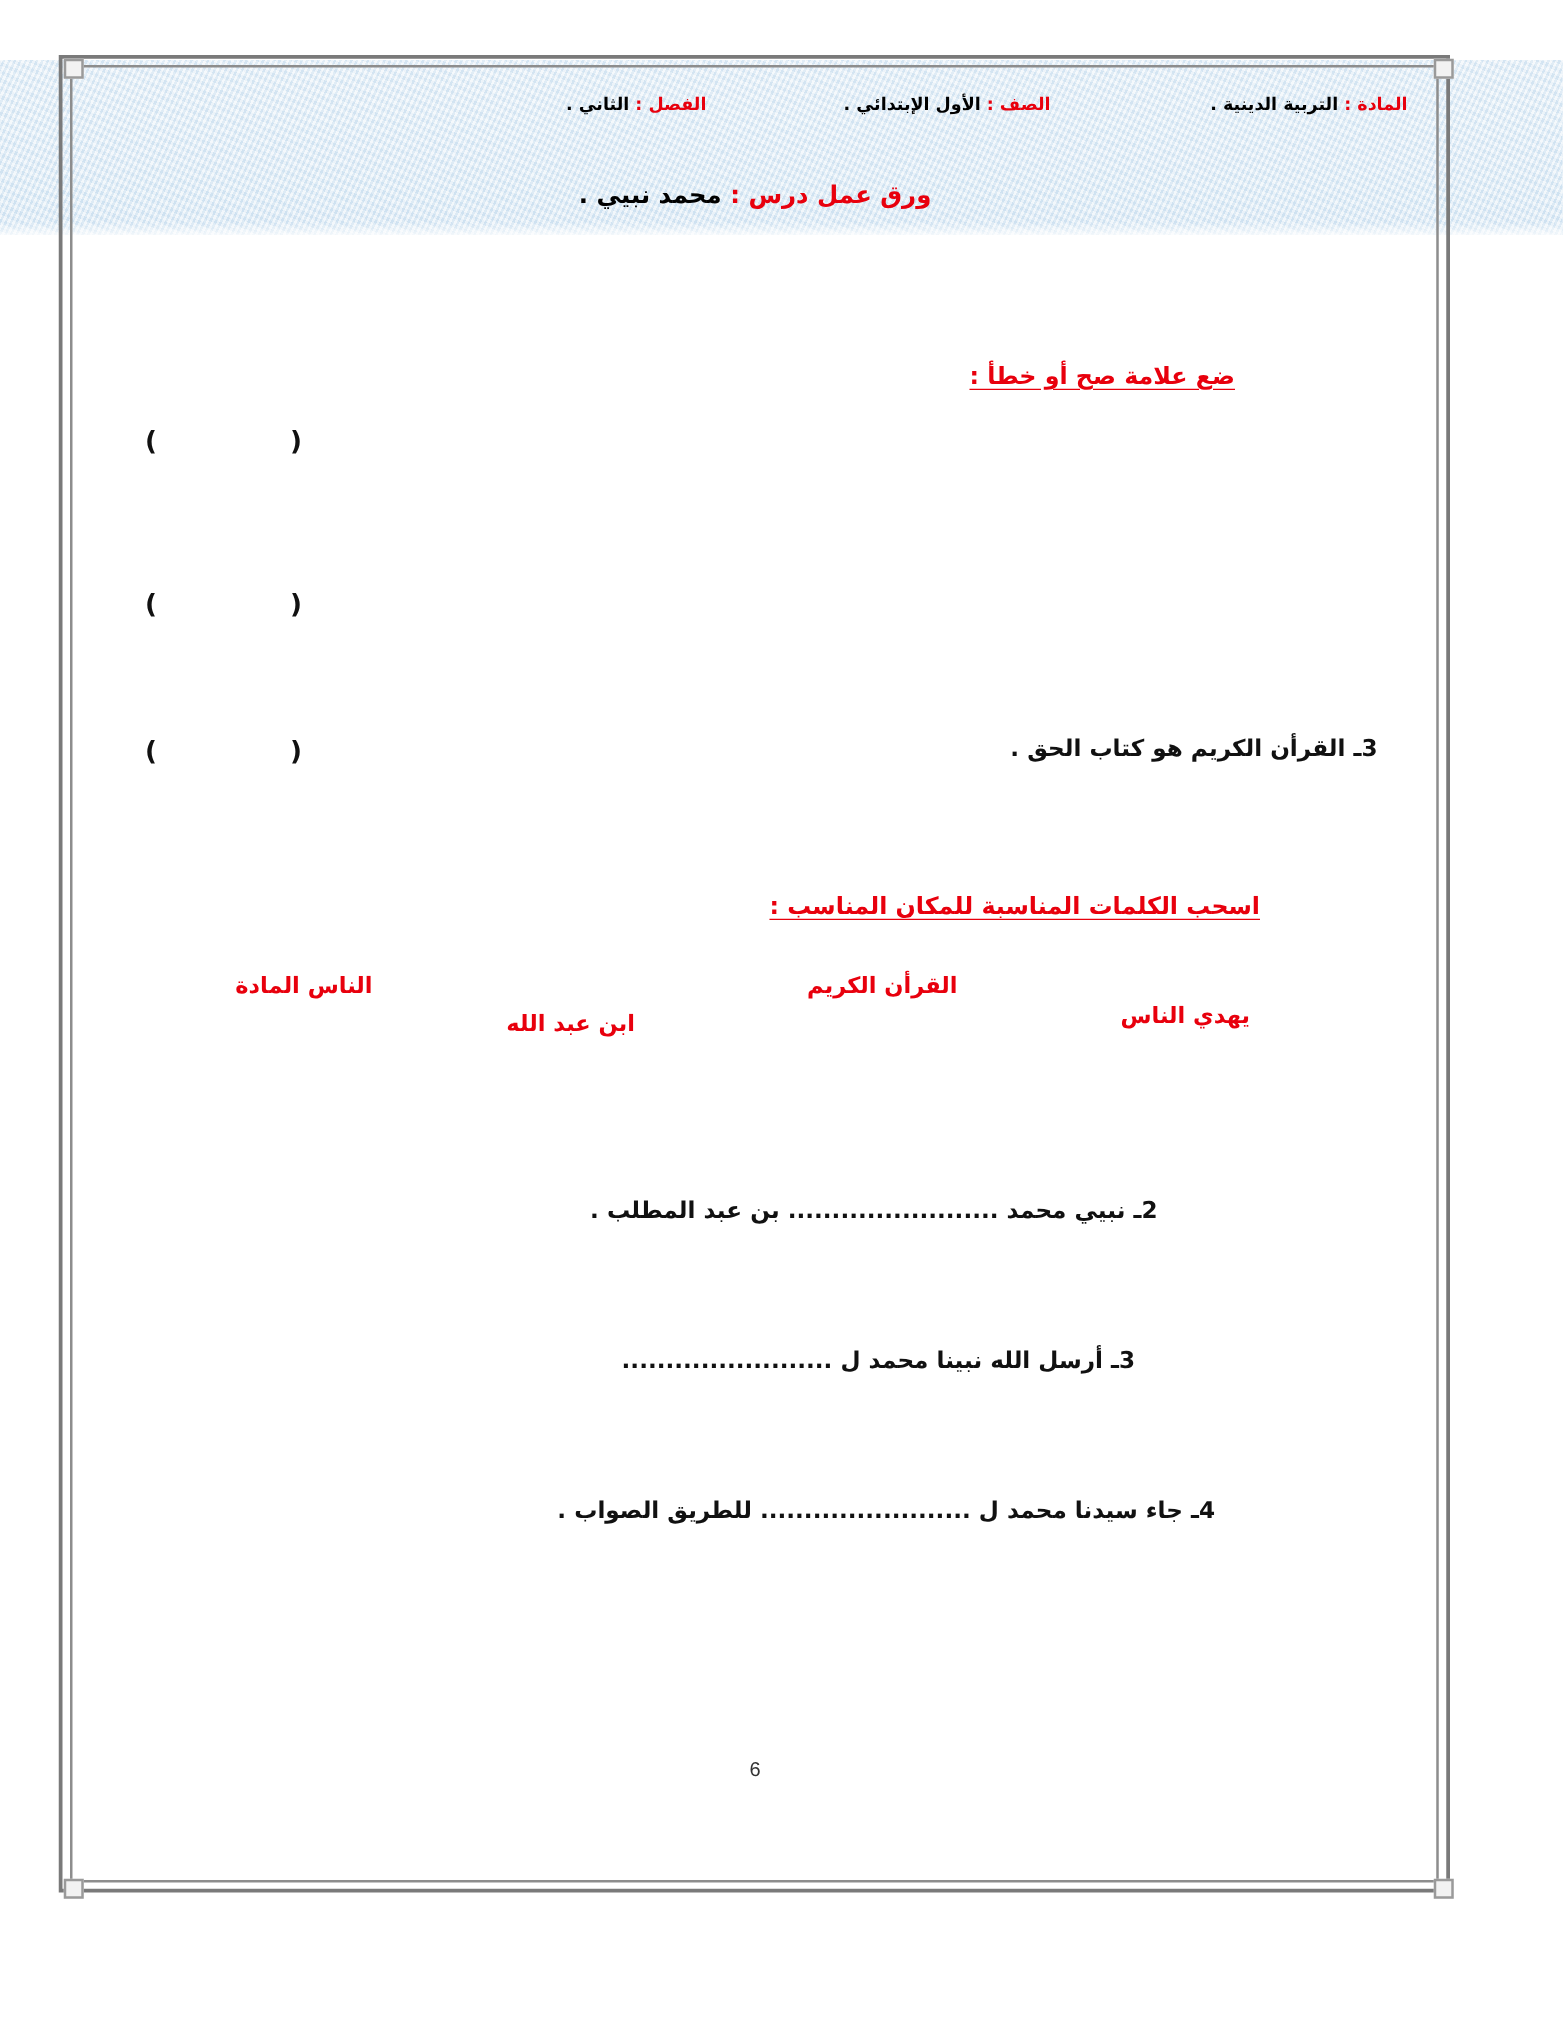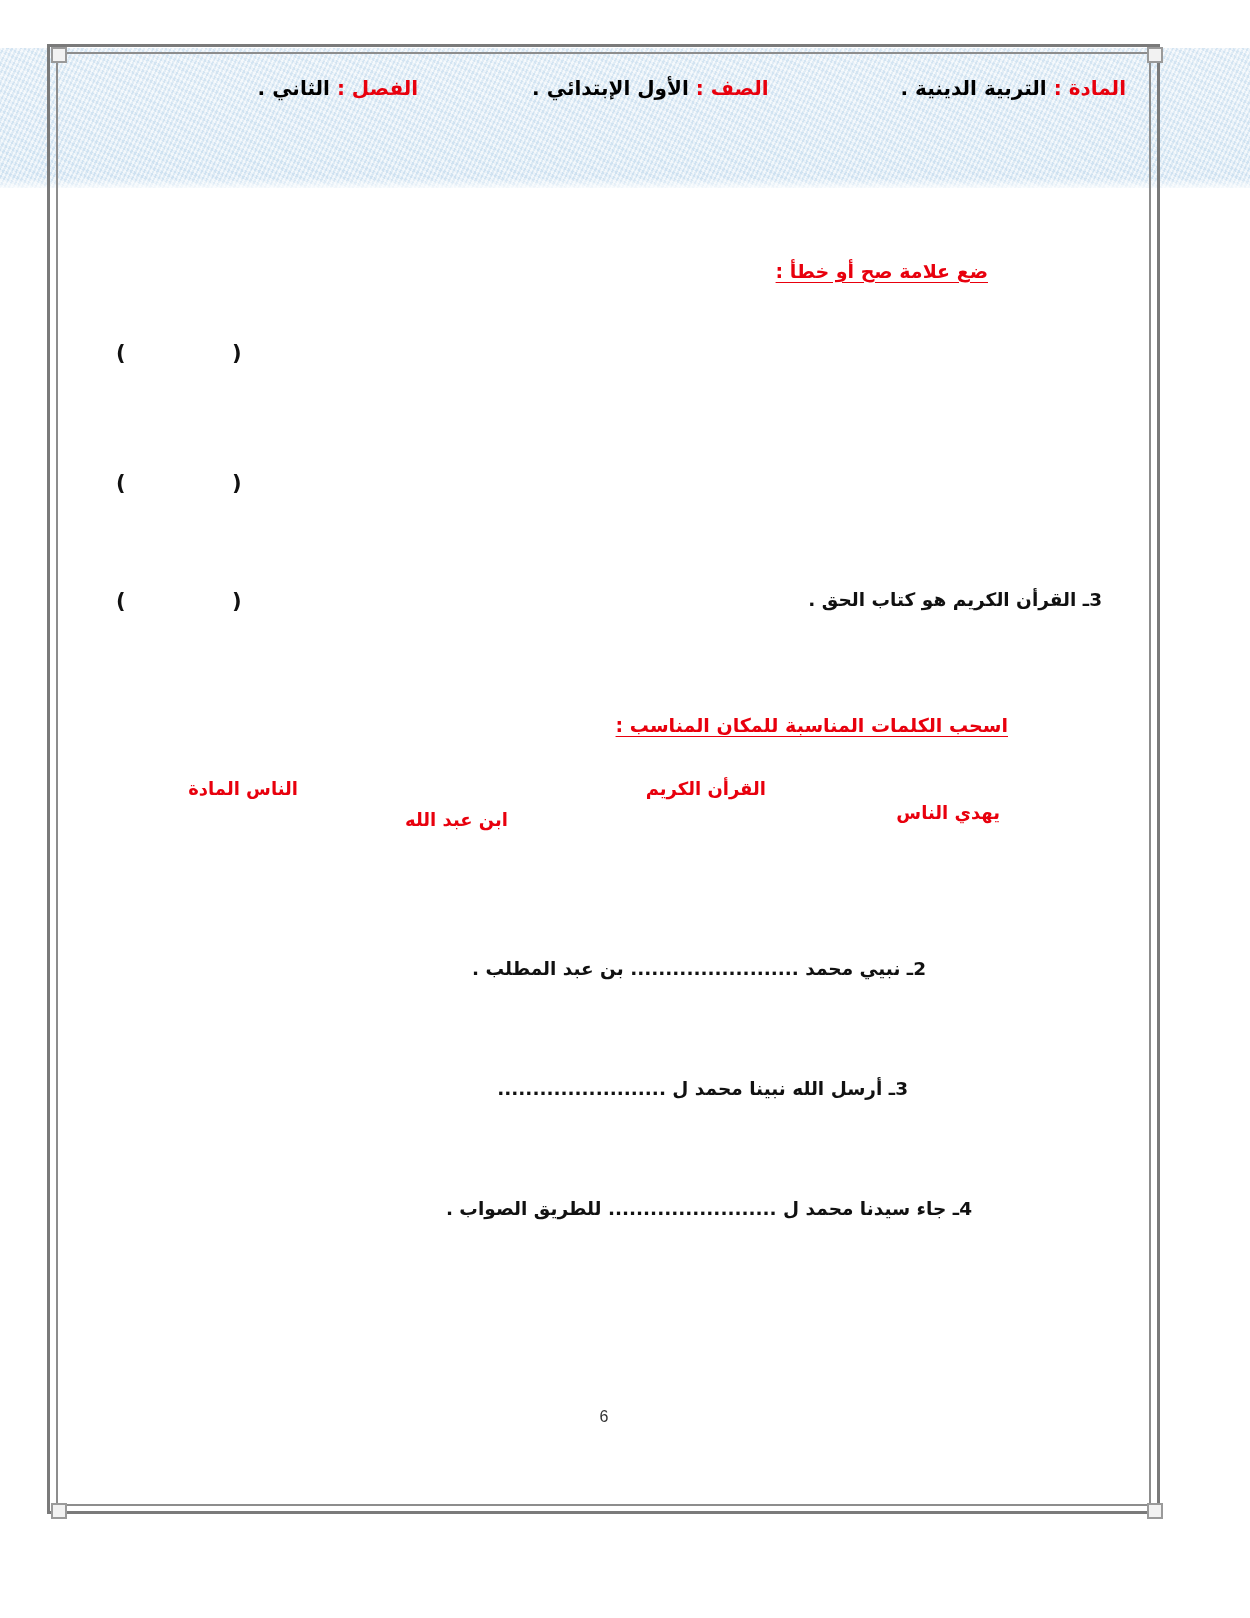--- a/index.html
+++ b/index.html
@@ -56,21 +56,21 @@
   .c-br{left:1147px;top:1503px;}
   
   .content{
     position:absolute;
     left:60px;top:56px;
     width:1088px;height:1448px;
   }
   .hdr-line1{
     position:absolute;top:20px;right:22px;left:22px;
     height:34px;
-    font-size:20px;font-weight:bold;color:#000;
+    font-size:14px;font-weight:bold;color:#000;
     white-space:nowrap;
     direction:rtl;
   }
   .hdr-line2{
     position:absolute;top:88px;right:0;left:0;
     text-align:center;
     font-size:19.5px;font-weight:bold;color:#000;
     direction:rtl;
   }
   .lbl-red{color:#e8000d;font-weight:bold;}
@@ -136,22 +136,26 @@
       <span class="lbl-red">المادة :</span>
       <span>التربية الدينية .</span>
       <span class="gap-a"></span>
       <span class="lbl-red">الصف :</span>
       <span>الأول الإبتدائي  .</span>
       <span class="gap-b"></span>
       <span class="lbl-red">الفصل :</span>
       <span>الثاني .</span>
     </div>
 
+    <div class="hdr-line2">
+      <span class="lbl-red">ورق عمل درس :</span>
+      <span>محمد نبيي .</span>
+    </div>
 
-    <div class="sec-head" style="top:204px;right:160px;margin-left:20px;">ضع علامة صح أو خطأ :</div>
+    <div class="sec-head" style="top:234px;right:160px;margin-left:20px;">ضع علامة صح أو خطأ :</div>
 
     <div class="q-row" style="top:285px;">
       <div class="q-paren" style="left:56px;">(</div>
       <div class="q-paren" style="left:172px;">)</div>
     </div>
 
     <div class="q-row" style="top:415px;">
       <div class="q-paren" style="left:56px;">(</div>
       <div class="q-paren" style="left:172px;">)</div>
     </div>

